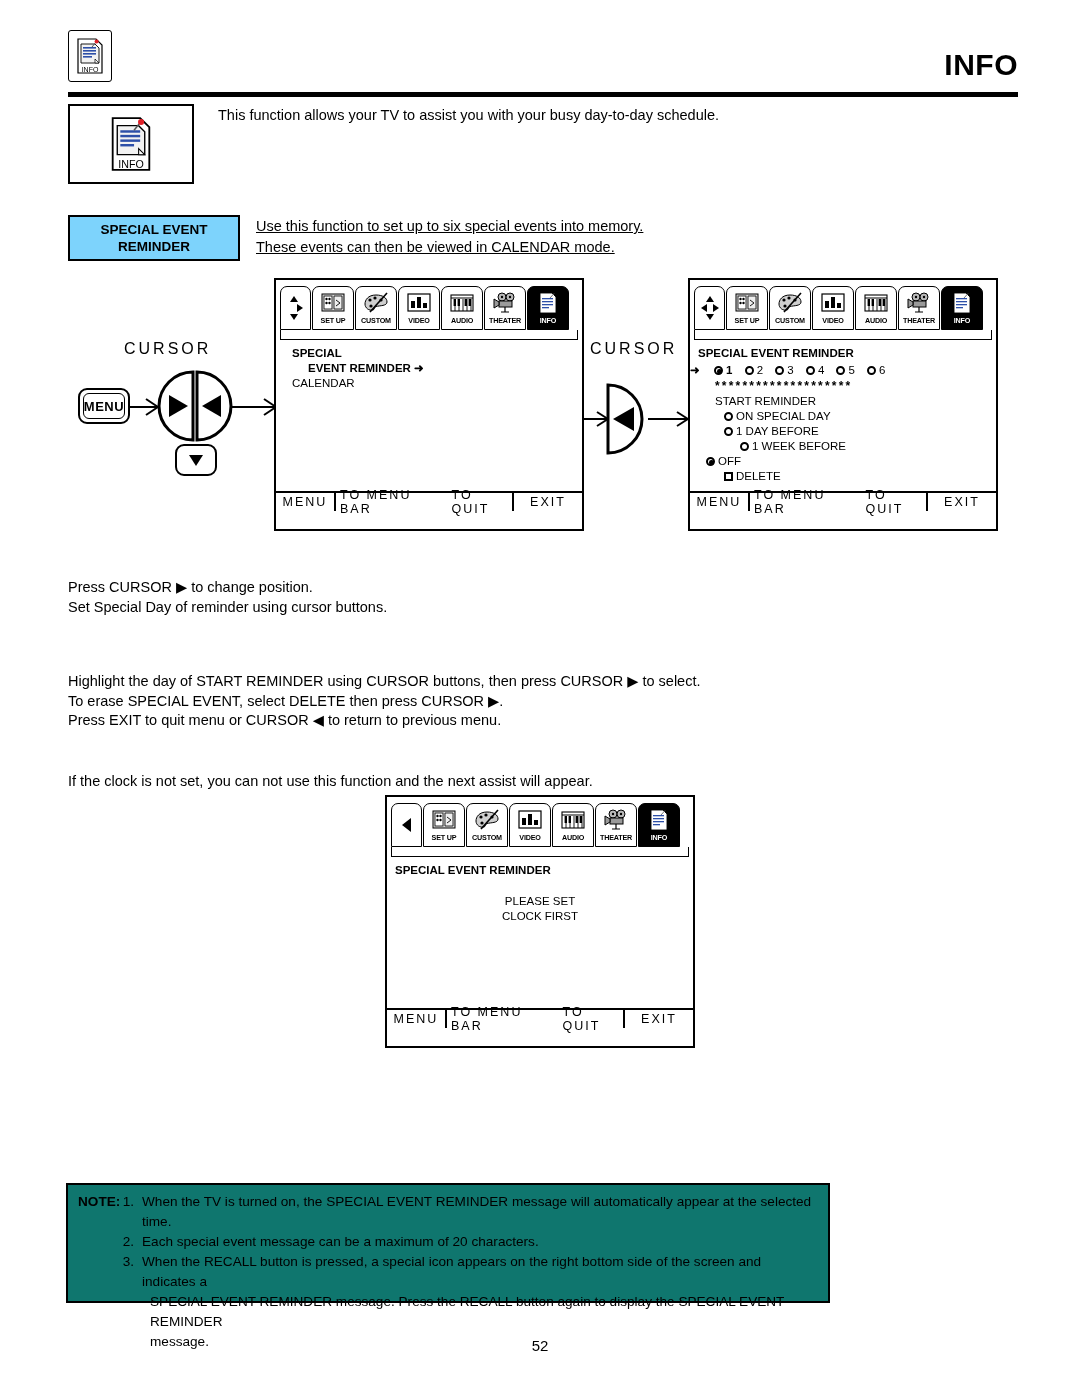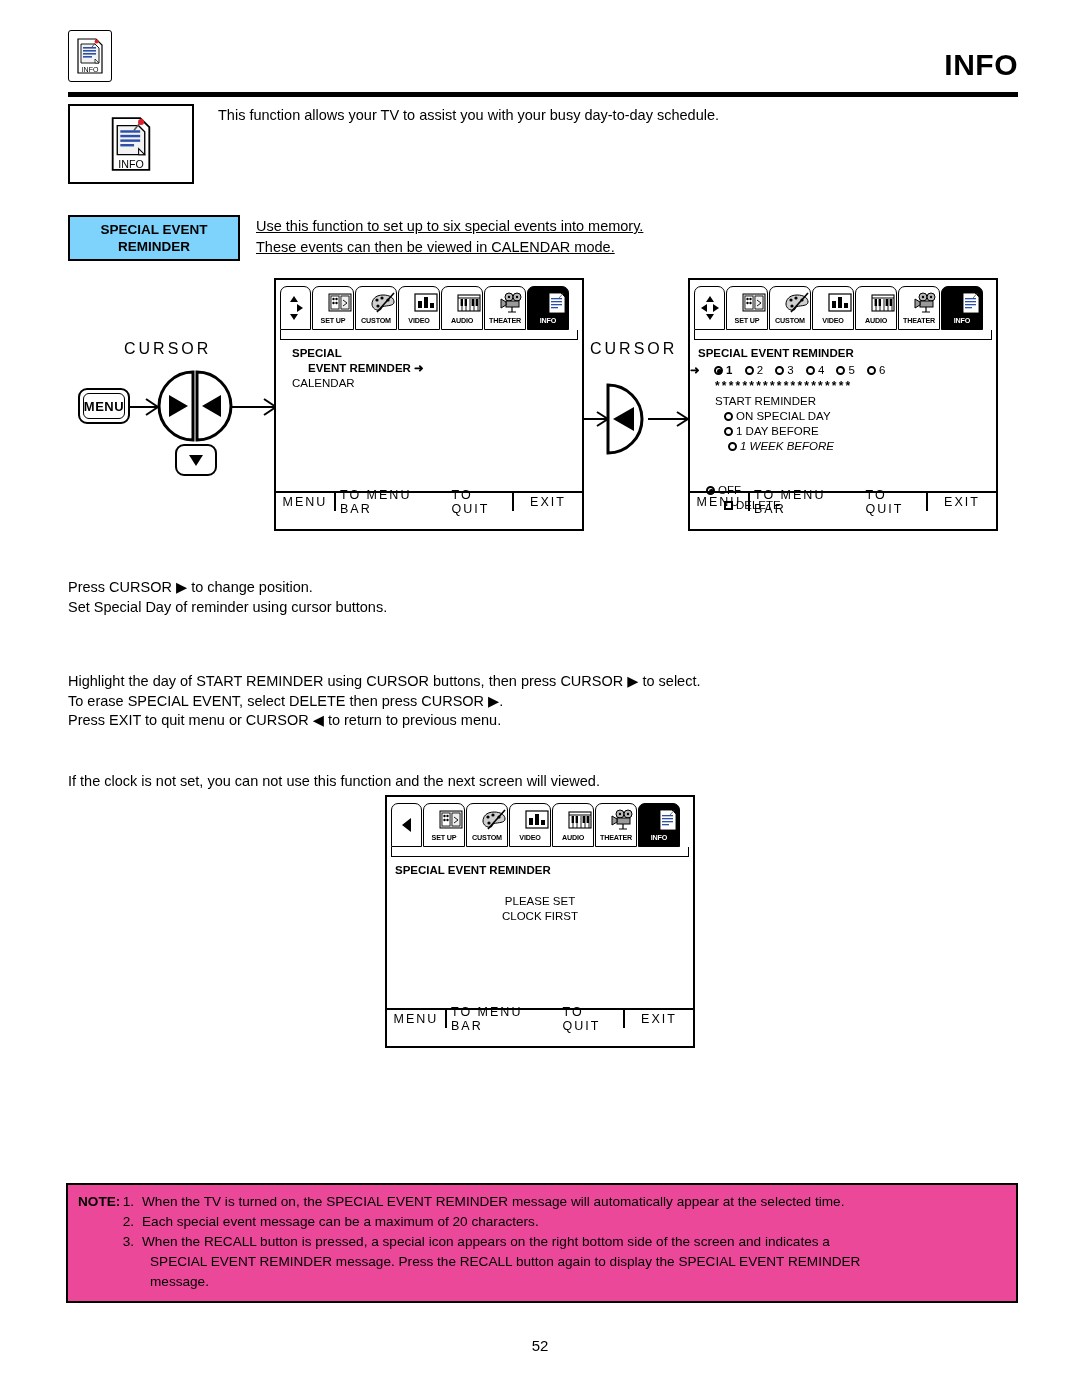--- a/index.html
+++ b/index.html
@@ -136,21 +136,21 @@
     display:flex; align-items:center; justify-content:center;
     margin-right:1px;
   }
 
   .mi {
     width:42px; height:44px;
     border:1.5px solid #000;
     border-radius:7px 7px 0 0;
     background:#fff;
     display:flex; flex-direction:column;
-    align-items:flex-end; justify-content:flex-start;
+    align-items:center; justify-content:flex-start;
     margin-right:1px;
     overflow:hidden;
   }
   .mi .glyph { height:29px; display:flex; align-items:center; justify-content:center; padding-top:2px;}
   .mi .cap {
     font-size:7.2px; font-weight:bold;
     letter-spacing:-0.2px;
     line-height:9px;
     width:100%; text-align:center;
   }
@@ -206,22 +206,22 @@
   .stars { letter-spacing:2.2px; font-size:12px; font-weight:bold; }
 
   
   #instructions-1 { position:absolute; left:68px; top:578px; font-size:14.5px; line-height:19.5px; }
   #instructions-2 { position:absolute; left:68px; top:672px; font-size:14.5px; line-height:19.5px; }
   #instructions-3 { position:absolute; left:68px; top:772px; font-size:14.5px; line-height:19.5px; }
 
   
   #note-box {
     position:absolute; left:66px; top:1183px;
-    width:952px; height:120px;
-    border:2px solid #000; background:#ec4899;
+    width:764px; height:120px;
+    border:2px solid #000; background:#0f766e;
     padding:7px 10px 8px 10px;
     font-size:13.6px; line-height:20px;
   }
   .note-line { display:flex; }
   .note-lbl { font-weight:bold; width:42px; flex:none; }
   .note-num { width:22px; flex:none; text-align:right; padding-right:8px; }
   .note-txt { flex:1; }
   .note-indent { padding-left:72px; }
 
   #page-number {
@@ -584,24 +584,24 @@
 
 
     <div class="tv-row" style="padding-left:25px;">START REMINDER</div>
 
     <div class="tv-row" style="padding-left:34px;">
       <span class="rad"></span><span>ON SPECIAL DAY</span>
     </div>
     <div class="tv-row" style="padding-left:34px;">
       <span class="rad"></span><span>1 DAY BEFORE</span>
     </div>
-    <div class="tv-row" style="padding-left:38px;font-style:italic;">
+    <div class="tv-row" style="padding-left:50px;">
       <span class="rad"></span><span>1 WEEK BEFORE</span>
     </div>
-    <div class="tv-row" style="margin-top:29px;">
+    <div class="tv-row" style="">
       <span class="rad on"></span><span>OFF</span>
     </div>
     <div class="tv-row" style="padding-left:34px;">
       <span class="chk"></span><span>DELETE</span>
     </div>
 
     <div class="tv-footer">
       <div class="cell f-menu">MENU</div>
       <div class="cell f-bar">
         <span>TO MENU BAR</span>&nbsp;&nbsp;&nbsp;<span>TO QUIT</span>
@@ -614,21 +614,21 @@
 <div id="instructions-1">
   <div>Press CURSOR ▶ to change position.</div>
   <div>Set Special Day of reminder using cursor buttons.</div>
 </div>
 <div id="instructions-2">
   <div>Highlight the day of START REMINDER using CURSOR buttons, then press CURSOR ▶ to select.</div>
   <div>To erase SPECIAL EVENT, select DELETE then press CURSOR ▶.</div>
   <div>Press EXIT to quit menu or CURSOR ◀ to return to previous menu.</div>
 </div>
 <div id="instructions-3">
-  <div>If the clock is not set, you can not use this function and the next screen will viewed.</div>
+  <div>If the clock is not set, you can not use this function and the next assist will appear.</div>
 </div>
 
 <div class="tv" id="tv-bottom">
   <div class="menubar">
     <div class="navpad">
       <svg width="16" height="22" viewBox="0 0 16 22">
         <polygon points="12,4 12,18 3,11" fill="#000"></polygon>
       </svg>
     </div>
 

